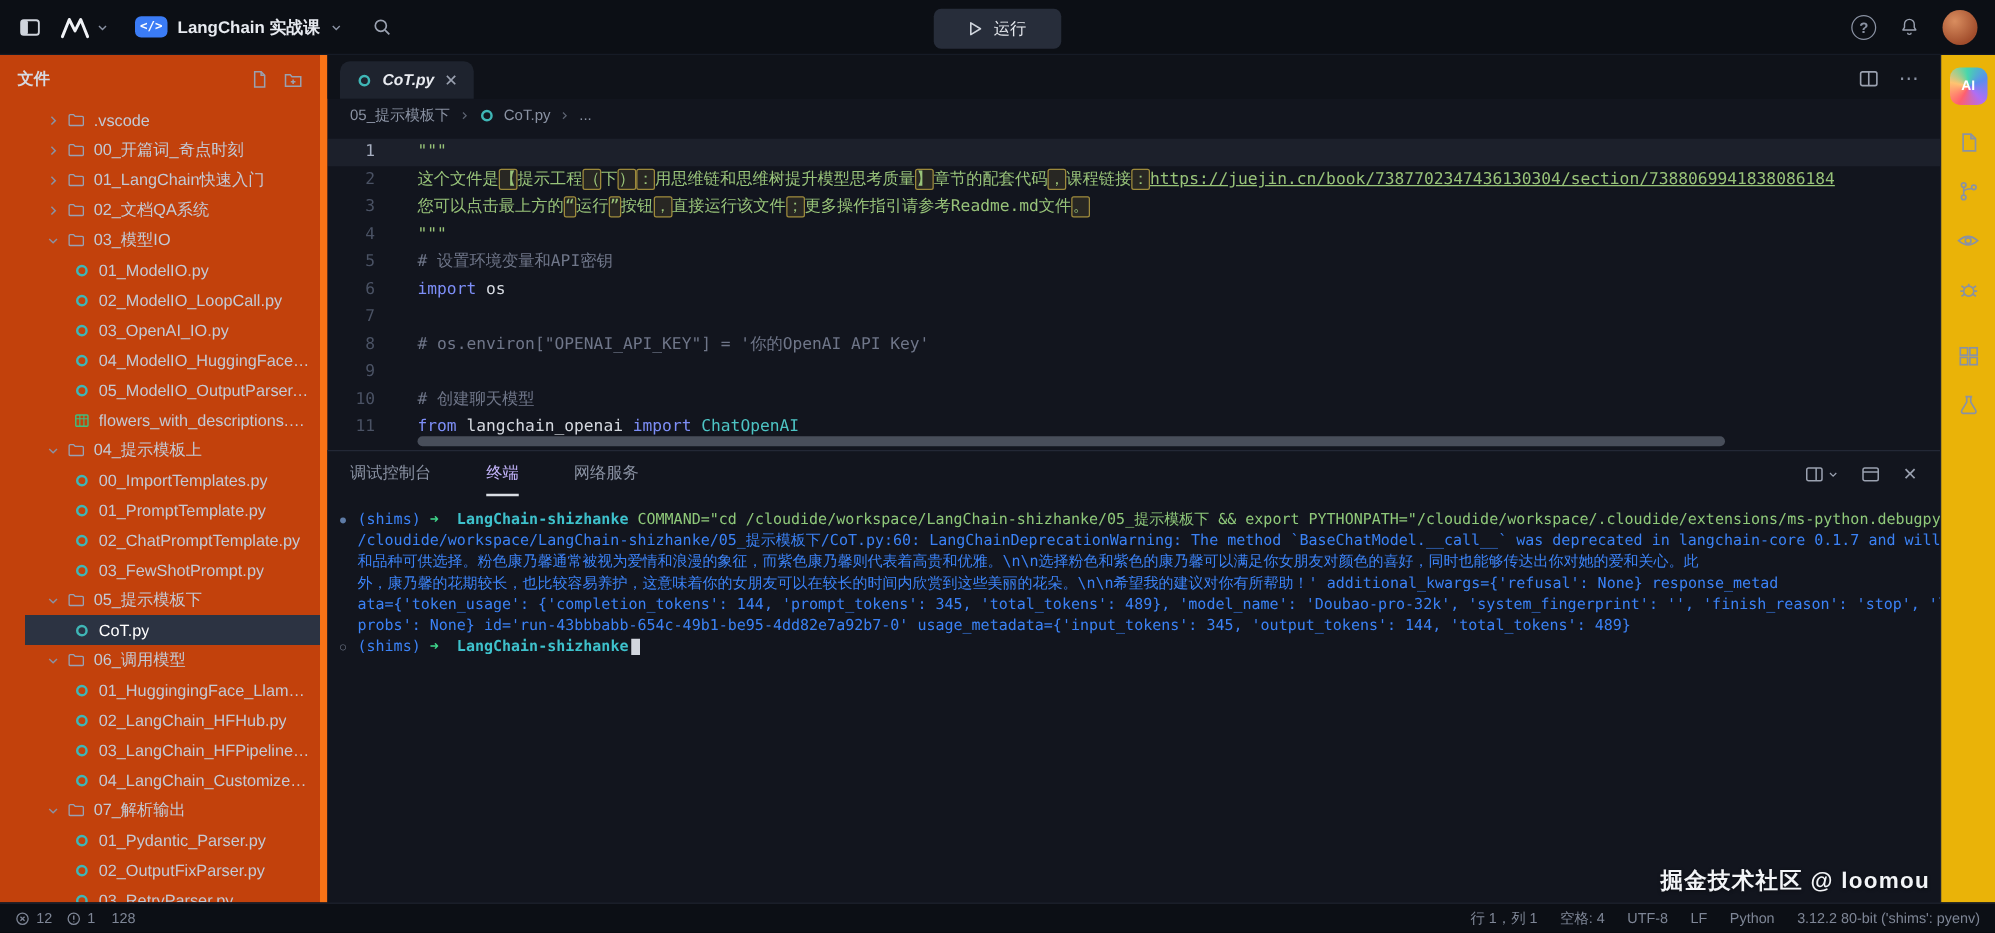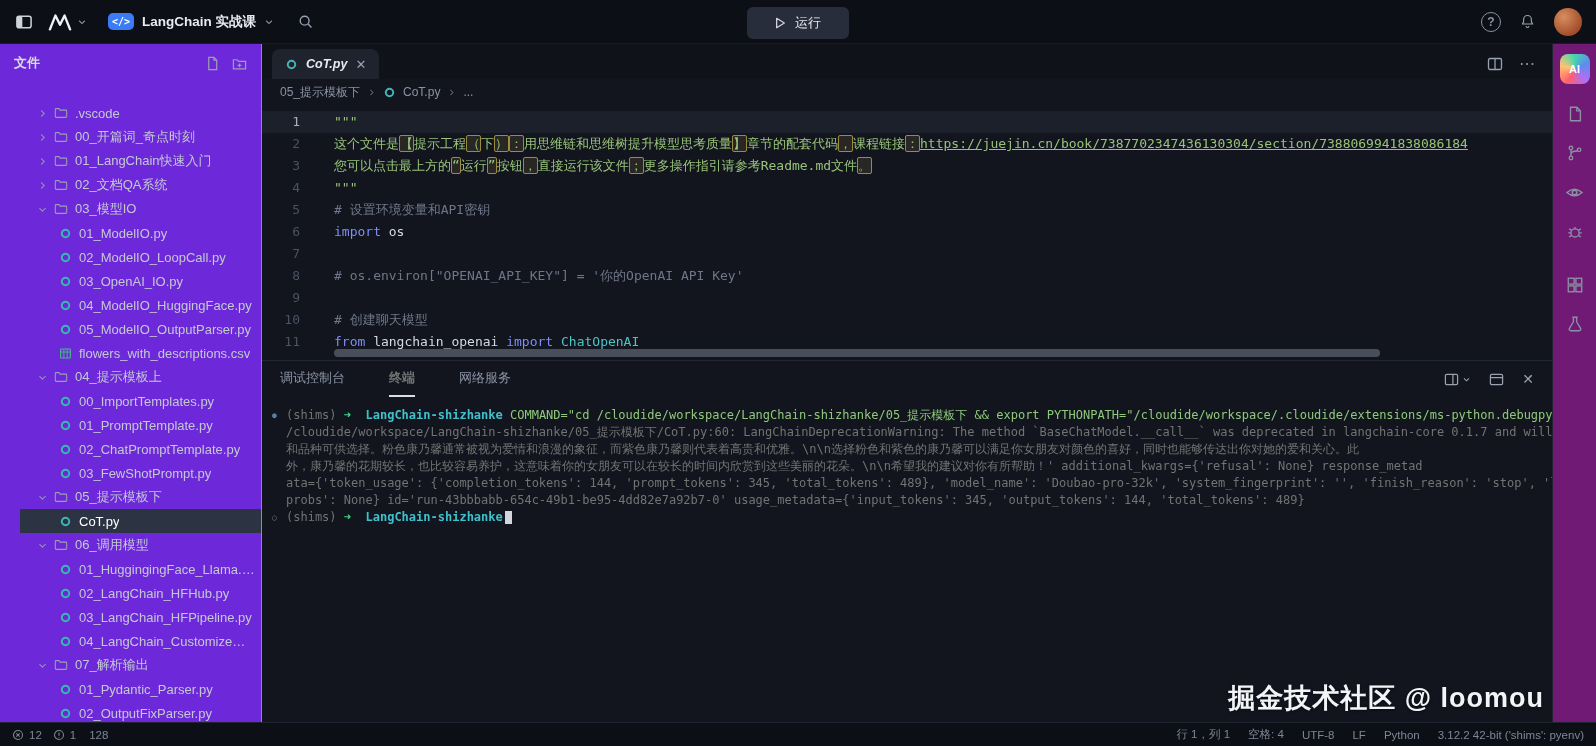--- a/index.html
+++ b/index.html
@@ -28,22 +28,22 @@
   .help-circle{ width:20px; height:20px; border:1.5px solid #8a92a3; border-radius:50%;
                 color:#8a92a3; font-size:12px; font-weight:700; display:flex;
                 align-items:center; justify-content:center; cursor:pointer;}
   .avatar{ width:28px; height:28px; border-radius:50%; cursor:pointer;
            background:radial-gradient(circle at 35% 32%, #d98d5f, #a14d2c 72%); }
 
   
   .main{ flex:1; display:flex; min-height:0; }
 
   
-  .sidebar{ flex:0 0 262px; width:262px; background:#6d28d9; border-right:1px solid #f97316;
-            display:flex; flex-direction:column; overflow:hidden;gap:17px; }
+  .sidebar{ flex:0 0 262px; width:262px; background:#c2410c; border-right:6px solid #f97316;
+            display:flex; flex-direction:column; overflow:hidden; }
   .side-head{ flex:0 0 38px; display:flex; align-items:center; padding:0 14px;
               font-size:13px; font-weight:700; color:#d6dae2; }
   .side-head-actions{ margin-left:auto; display:flex; gap:12px; color:#8a92a3; }
   .tree{ flex:1; overflow:hidden; font-size:13px; padding-top:2px;padding-left:20px; }
   .trow{ height:24px; display:flex; align-items:center; padding:0 6px 0 16px;
          color:#c3c9d4; white-space:nowrap; cursor:pointer; }
   .trow.sel{ background:#2c3342; color:#ffffff; }
   .tic{ width:16px; height:16px; margin-right:6px; display:inline-flex;
         align-items:center; justify-content:center; flex:0 0 auto; }
   .chev{ width:13px; margin-right:4px; color:#8a92a3; }
@@ -83,55 +83,55 @@
   .c-typ{ color:#4dc4c4; }
   .hscroll{ position:absolute; left:72px; bottom:3px; height:8px; width:1046px;
             background:rgba(140,148,165,.45); border-radius:4px; cursor:pointer; }
 
   
   .panel{ flex:0 0 362px; border-top:1px solid #232836; display:flex; flex-direction:column;
           background:#12151e; }
   .panel-head{ flex:0 0 36px; display:flex; align-items:center; gap:28px; padding:0 18px;
                font-size:13px; color:#8a92a3; }
   .ptab{ height:36px; display:flex; align-items:center; border-bottom:2px solid transparent; cursor:pointer; }
-  .ptab.active{ color:#737373; font-weight:700; border-bottom-color:#d9dde4; }
+  .ptab.active{ color:#c4b5fd; font-weight:400; border-bottom-color:#d9dde4; }
   .panel-actions{ margin-left:auto; display:flex; align-items:center; gap:18px; color:#9aa1b0; }
   .p-close{ font-size:14px; cursor:pointer; }
   .term{ flex:1; overflow:hidden; padding:10px 8px 0 10px;
          font-family:"DejaVu Sans Mono","Liberation Mono",monospace; font-size:12px; line-height:17px; }
   .tline{ display:flex; white-space:pre; }
   .tbullet{ flex:0 0 14px; width:14px; font-size:8px; line-height:17px; color:#5e7ba6; }
   .tbullet.hollow{ color:#6e7687; }
-  .ts-p{ color:#737373; }
+  .ts-p{ color:#3b82f6; }
   .ts-a{ color:#3fd68b; font-weight:700; }
   .ts-h{ color:#3ec1cc; font-weight:700; }
   .ts-g{ color:#8fc97a; }
   .cursor{ display:inline-block; width:7px; height:13px; background:#d2d6de;
            margin-left:2px; align-self:center; }
 
   
-  .activitybar{ flex:0 0 44px; width:44px; background:#701a75; border-left:1px solid #1f2430;
+  .activitybar{ flex:0 0 44px; width:44px; background:#eab308; border-left:1px solid #1f2430;
                 display:flex; flex-direction:column; align-items:center; padding-top:10px; gap:21px; }
   .ai-badge{ width:30px; height:30px; border-radius:8px; cursor:pointer;
              background:conic-gradient(from 210deg,#ff5f6d,#ffc371,#47d7ac,#5b8def,#b06ef3,#ff5f6d);
              display:flex; align-items:center; justify-content:center;
              color:#fff; font-weight:800; font-size:11px; }
   .act-icon{ color:#8a92a3; cursor:pointer; }
   .gap-top{ margin-top:14px; }
 
   
   .statusbar{ flex:0 0 24px; background:#0c0f15; border-top:1px solid #1f2430;
               display:flex; align-items:center; padding:0 12px; font-size:11.5px; color:#7e8696; }
   .st-group{ display:flex; align-items:center; gap:5px; margin-right:12px; cursor:pointer; }
   .st-right{ margin-left:auto; display:flex; align-items:center; gap:18px; }
   .st-item{ cursor:pointer; white-space:nowrap; }
 
   
   .watermark{ position:absolute; right:52px; bottom:30px; z-index:50;
-              font-size:27px; font-weight:700; color:#f2f4f7; letter-spacing:1px;
+              font-size:18px; font-weight:700; color:#f2f4f7; letter-spacing:1px;
               text-shadow:0 1px 3px rgba(0,0,0,.45); }
 </style>
 </head>
 <body>
 
 <div class="app">
 
   <div class="topbar">
     <div class="tb-left">
       <span class="icon-btn">
@@ -651,18 +651,18 @@
         </svg>
       <span>1</span>
       <span style="margin-left:8px">128</span>
     </span>
     <span class="st-right">
         <span class="st-item">行 1，列 1</span>
         <span class="st-item">空格: 4</span>
         <span class="st-item">UTF-8</span>
         <span class="st-item">LF</span>
         <span class="st-item">Python</span>
-        <span class="st-item">3.12.2 42-bit ('shims': pyenv)</span>
+        <span class="st-item">3.12.2 80-bit ('shims': pyenv)</span>
       </span>
   </div>
 
   <div class="watermark">掘金技术社区 @ loomou</div>
 </div>
 
 </body></html>

